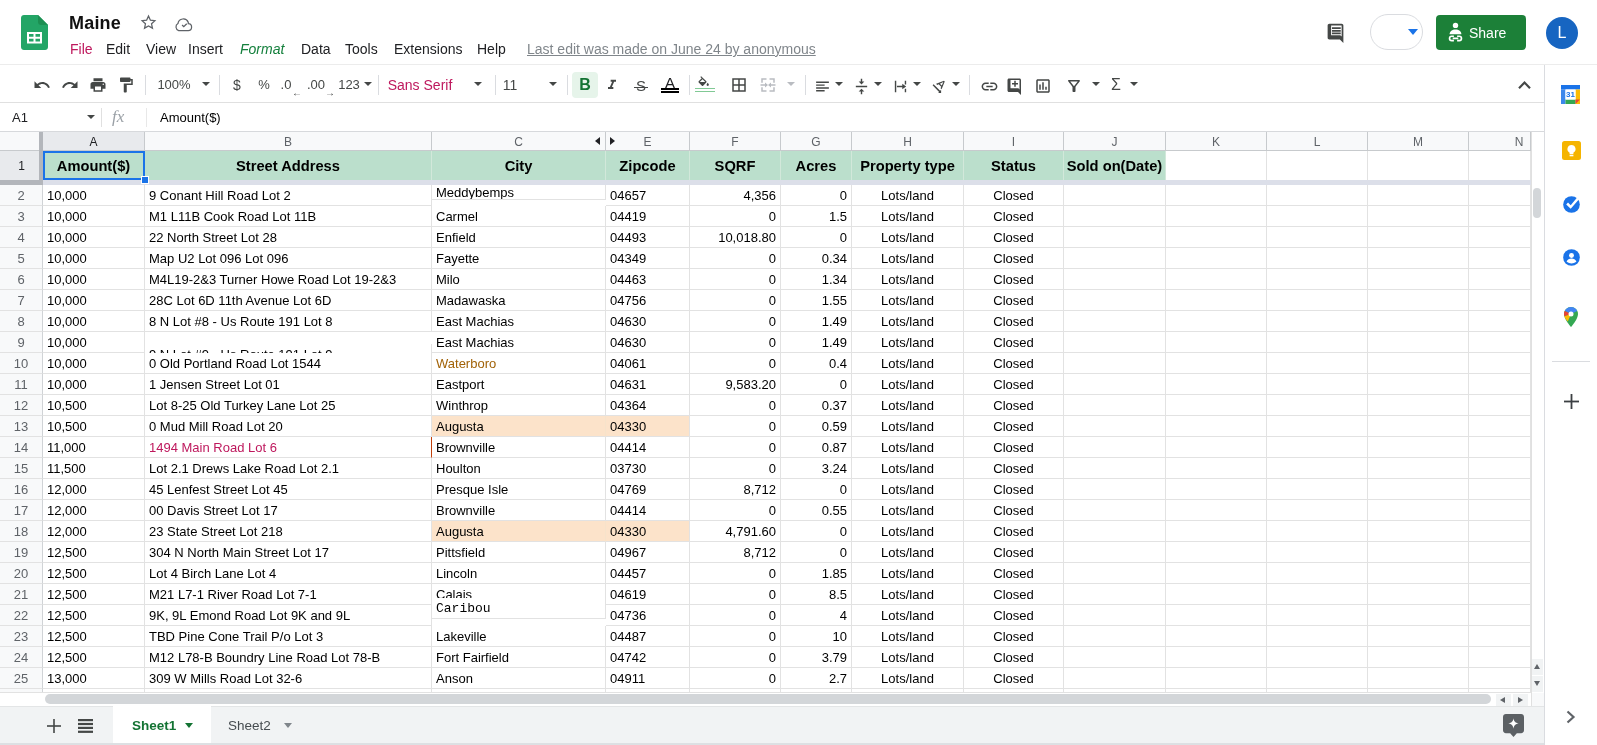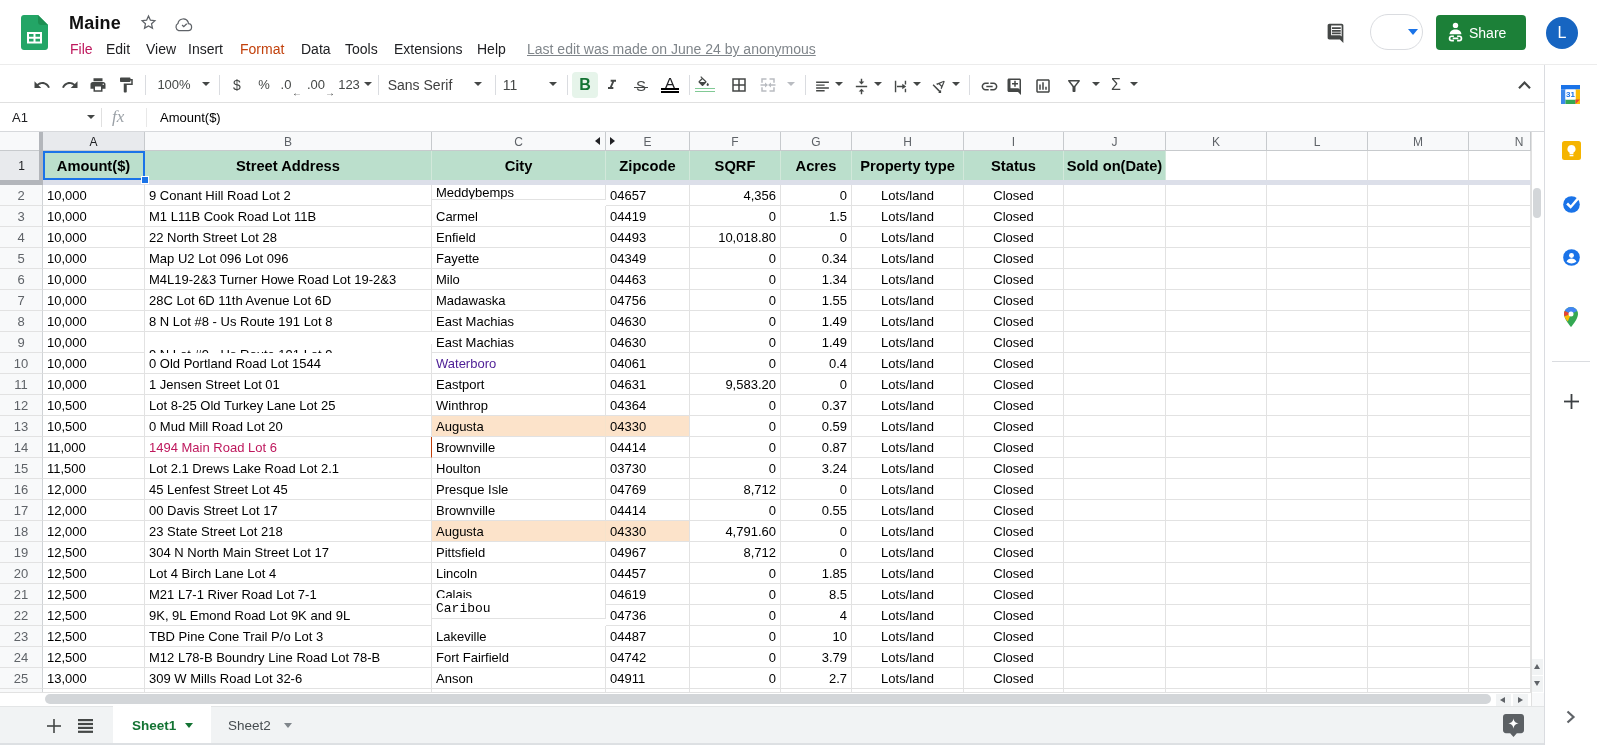--- a/index.html
+++ b/index.html
@@ -20,21 +20,21 @@
 <path d="M12 3l2.7 5.8 6.3.7-4.7 4.3 1.3 6.2-5.6-3.2-5.6 3.2 1.3-6.2L3 9.5l6.3-.7z"></path>
   </svg>
 <svg class="ab" style="left:174px;top:17px" width="20" height="15" viewBox="0 0 24 17" fill="none" stroke="#5f6368" stroke-width="1.6">
 <path d="M18.4 6.1A7 7 0 0 0 5.1 7.9 5 5 0 0 0 6 17h12a4.5 4.5 0 0 0 .4-9z" transform="scale(.93)"></path>
 <path d="M8.5 8.6l2 2 3.6-3.6" transform="translate(1.2 .5)"></path>
   </svg>
 <div class="ab" style="left:70px;top:41px;font-size:14px;color:#be185d;">File</div>
 <div class="ab" style="left:106px;top:41px;font-size:14px;color:#202124;">Edit</div>
 <div class="ab" style="left:146px;top:41px;font-size:14px;color:#202124;">View</div>
 <div class="ab" style="left:188px;top:41px;font-size:14px;color:#202124;">Insert</div>
-<div class="ab" style="left:240px;top:41px;font-size:14px;color:#c2410c;">Format</div>
+<div class="ab" style="left:240px;top:41px;font-size:14px;color:#15803d;font-style:italic;">Format</div>
 <div class="ab" style="left:301px;top:41px;font-size:14px;color:#202124;">Data</div>
 <div class="ab" style="left:345px;top:41px;font-size:14px;color:#202124;">Tools</div>
 <div class="ab" style="left:394px;top:41px;font-size:14px;color:#202124;">Extensions</div>
 <div class="ab" style="left:477px;top:41px;font-size:14px;color:#202124;">Help</div>
 <div class="ab" style="left:527px;top:41px;font-size:14px;color:#80868b;text-decoration:underline;">Last edit was made on June 24 by anonymous</div>
 <svg class="ab" style="left:1325px;top:22px" width="21" height="21" viewBox="0 0 24 24" fill="#444746">
 <path d="M20 2H4c-1.1 0-2 .9-2 2v14c0 1.1.9 2 2 2h12l4 4V4c0-1.1-.9-2-2-2zm-2 2v12.5l-1.5-1.5H6V4h12v.5zM7 12h10v2H7v-2zm0-3h10v2H7V9zm0-3h10v2H7V6z" transform="translate(1,0)"></path>
   </svg>
 <div class="ab" style="left:1370px;top:14px;width:53px;height:36px;border:1px solid #dadce0;border-radius:18px;background:#fff;"></div>
 <div class="ab" style="left:1408px;top:29px;width:0;height:0;border-left:5px solid transparent;border-right:5px solid transparent;border-top:6px solid #1a73e8;"></div>
@@ -65,21 +65,21 @@
 <div class="ab" style="left:219px;top:75px;width:1px;height:20px;background:#dadce0;"></div>
 <div class="ab" style="left:237px;top:77px;transform:translateX(-50%);font-size:14px;font-weight:400;color:#444746;white-space:nowrap;">$</div>
 <div class="ab" style="left:264px;top:77px;transform:translateX(-50%);font-size:13px;font-weight:400;color:#444746;white-space:nowrap;">%</div>
 <div class="ab" style="left:286px;top:77px;transform:translateX(-50%);font-size:13px;font-weight:400;color:#444746;white-space:nowrap;">.0</div>
 <div class="ab" style="left:292px;top:87px;font-size:10px;color:#444746;">←</div>
 <div class="ab" style="left:316px;top:77px;transform:translateX(-50%);font-size:13px;font-weight:400;color:#444746;white-space:nowrap;">.00</div>
 <div class="ab" style="left:325px;top:87px;font-size:10px;color:#444746;">→</div>
 <div class="ab" style="left:349px;top:77px;transform:translateX(-50%);font-size:13px;font-weight:400;color:#444746;white-space:nowrap;">123</div>
 <div class="ab" style="left:364px;top:82px;width:0;height:0;border-left:4px solid transparent;border-right:4px solid transparent;border-top:4.5px solid #444746;"></div>
 <div class="ab" style="left:378px;top:75px;width:1px;height:20px;background:#dadce0;"></div>
-<div class="ab" style="left:420px;top:77px;transform:translateX(-50%);font-size:14px;font-weight:400;color:#404040;white-space:nowrap;">Sans Serif</div>
+<div class="ab" style="left:420px;top:77px;transform:translateX(-50%);font-size:14px;font-weight:400;color:#be185d;white-space:nowrap;">Sans Serif</div>
 <div class="ab" style="left:474px;top:82px;width:0;height:0;border-left:4px solid transparent;border-right:4px solid transparent;border-top:4.5px solid #444746;"></div>
 <div class="ab" style="left:495px;top:75px;width:1px;height:20px;background:#dadce0;"></div>
 <div class="ab" style="left:510px;top:77px;transform:translateX(-50%);font-size:14px;font-weight:400;color:#444746;white-space:nowrap;">11</div>
 <div class="ab" style="left:549px;top:82px;width:0;height:0;border-left:4px solid transparent;border-right:4px solid transparent;border-top:4.5px solid #444746;"></div>
 <div class="ab" style="left:567px;top:75px;width:1px;height:20px;background:#dadce0;"></div>
 <div class="ab" style="left:572px;top:72px;width:26px;height:26px;background:#e6f4ea;border-radius:4px;"></div>
 <div class="ab" style="left:585px;top:76px;transform:translateX(-50%);font-size:16px;font-weight:700;color:#137333;white-space:nowrap;">B</div>
 <svg class="ab" style="left:604px;top:77px" width="16" height="16" viewBox="0 0 24 24" fill="#444746">
     <path d="M10 4v3h2.21l-3.42 8H6v3h8v-3h-2.21l3.42-8H18V4z"></path>
   </svg>
@@ -291,21 +291,21 @@
 <div class="ab" style="left:852px;top:332px;width:112px;height:21px;background:#fff;border-bottom:1px solid #e2e2e2;border-right:1px solid #e2e2e2;display:flex;align-items:center;justify-content:center;font-size:13px;color:#000;white-space:nowrap;overflow:hidden;">Lots/land</div>
 <div class="ab" style="left:964px;top:332px;width:100px;height:21px;background:#fff;border-bottom:1px solid #e2e2e2;border-right:1px solid #e2e2e2;display:flex;align-items:center;justify-content:center;font-size:13px;color:#000;white-space:nowrap;overflow:hidden;">Closed</div>
 <div class="ab" style="left:1064px;top:332px;width:102px;height:21px;background:#fff;border-bottom:1px solid #e2e2e2;border-right:1px solid #e2e2e2;display:flex;align-items:center;justify-content:flex-start;padding-left:4px;font-size:13px;color:#000;white-space:nowrap;overflow:hidden;"></div>
 <div class="ab" style="left:1166px;top:332px;width:101px;height:21px;background:#fff;border-bottom:1px solid #e2e2e2;border-right:1px solid #e2e2e2;display:flex;align-items:center;justify-content:flex-start;padding-left:4px;font-size:13px;color:#000;white-space:nowrap;overflow:hidden;"></div>
 <div class="ab" style="left:1267px;top:332px;width:101px;height:21px;background:#fff;border-bottom:1px solid #e2e2e2;border-right:1px solid #e2e2e2;display:flex;align-items:center;justify-content:flex-start;padding-left:4px;font-size:13px;color:#000;white-space:nowrap;overflow:hidden;"></div>
 <div class="ab" style="left:1368px;top:332px;width:101px;height:21px;background:#fff;border-bottom:1px solid #e2e2e2;border-right:1px solid #e2e2e2;display:flex;align-items:center;justify-content:flex-start;padding-left:4px;font-size:13px;color:#000;white-space:nowrap;overflow:hidden;"></div>
 <div class="ab" style="left:1469px;top:332px;width:62px;height:21px;background:#fff;border-bottom:1px solid #e2e2e2;border-right:1px solid #e2e2e2;display:flex;align-items:center;justify-content:flex-start;padding-left:4px;font-size:13px;color:#000;white-space:nowrap;overflow:hidden;"></div>
 <div class="ab ct" style="left:0;top:353px;width:43px;height:21px;background:#f8f9fa;border-bottom:1px solid #e2e2e2;border-right:1px solid #d0d3d6;font-size:13px;color:#5f6368;">10</div>
 <div class="ab" style="left:43px;top:353px;width:102px;height:21px;background:#fff;border-bottom:1px solid #e2e2e2;border-right:1px solid #e2e2e2;display:flex;align-items:center;justify-content:flex-start;padding-left:4px;font-size:13px;color:#000;white-space:nowrap;overflow:hidden;">10,000</div>
 <div class="ab" style="left:145px;top:353px;width:287px;height:21px;background:#fff;border-bottom:1px solid #e2e2e2;border-right:1px solid #e2e2e2;display:flex;align-items:center;justify-content:flex-start;padding-left:4px;font-size:13px;color:#000;white-space:nowrap;overflow:hidden;">0 Old Portland Road Lot 1544</div>
-<div class="ab" style="left:432px;top:353px;width:174px;height:21px;background:#fff;border-bottom:1px solid #e2e2e2;border-right:1px solid #e2e2e2;display:flex;align-items:center;justify-content:flex-start;padding-left:4px;font-size:13px;color:#4c1d95;white-space:nowrap;overflow:hidden;">Waterboro</div>
+<div class="ab" style="left:432px;top:353px;width:174px;height:21px;background:#fff;border-bottom:1px solid #e2e2e2;border-right:1px solid #e2e2e2;display:flex;align-items:center;justify-content:flex-start;padding-left:4px;font-size:13px;color:#a16207;white-space:nowrap;overflow:hidden;">Waterboro</div>
 <div class="ab" style="left:606px;top:353px;width:84px;height:21px;background:#fff;border-bottom:1px solid #e2e2e2;border-right:1px solid #e2e2e2;display:flex;align-items:center;justify-content:flex-start;padding-left:4px;font-size:13px;color:#000;white-space:nowrap;overflow:hidden;">04061</div>
 <div class="ab" style="left:690px;top:353px;width:91px;height:21px;background:#fff;border-bottom:1px solid #e2e2e2;border-right:1px solid #e2e2e2;display:flex;align-items:center;justify-content:flex-end;padding-right:4px;font-size:13px;color:#000;white-space:nowrap;overflow:hidden;">0</div>
 <div class="ab" style="left:781px;top:353px;width:71px;height:21px;background:#fff;border-bottom:1px solid #e2e2e2;border-right:1px solid #e2e2e2;display:flex;align-items:center;justify-content:flex-end;padding-right:4px;font-size:13px;color:#000;white-space:nowrap;overflow:hidden;">0.4</div>
 <div class="ab" style="left:852px;top:353px;width:112px;height:21px;background:#fff;border-bottom:1px solid #e2e2e2;border-right:1px solid #e2e2e2;display:flex;align-items:center;justify-content:center;font-size:13px;color:#000;white-space:nowrap;overflow:hidden;">Lots/land</div>
 <div class="ab" style="left:964px;top:353px;width:100px;height:21px;background:#fff;border-bottom:1px solid #e2e2e2;border-right:1px solid #e2e2e2;display:flex;align-items:center;justify-content:center;font-size:13px;color:#000;white-space:nowrap;overflow:hidden;">Closed</div>
 <div class="ab" style="left:1064px;top:353px;width:102px;height:21px;background:#fff;border-bottom:1px solid #e2e2e2;border-right:1px solid #e2e2e2;display:flex;align-items:center;justify-content:flex-start;padding-left:4px;font-size:13px;color:#000;white-space:nowrap;overflow:hidden;"></div>
 <div class="ab" style="left:1166px;top:353px;width:101px;height:21px;background:#fff;border-bottom:1px solid #e2e2e2;border-right:1px solid #e2e2e2;display:flex;align-items:center;justify-content:flex-start;padding-left:4px;font-size:13px;color:#000;white-space:nowrap;overflow:hidden;"></div>
 <div class="ab" style="left:1267px;top:353px;width:101px;height:21px;background:#fff;border-bottom:1px solid #e2e2e2;border-right:1px solid #e2e2e2;display:flex;align-items:center;justify-content:flex-start;padding-left:4px;font-size:13px;color:#000;white-space:nowrap;overflow:hidden;"></div>
 <div class="ab" style="left:1368px;top:353px;width:101px;height:21px;background:#fff;border-bottom:1px solid #e2e2e2;border-right:1px solid #e2e2e2;display:flex;align-items:center;justify-content:flex-start;padding-left:4px;font-size:13px;color:#000;white-space:nowrap;overflow:hidden;"></div>
 <div class="ab" style="left:1469px;top:353px;width:62px;height:21px;background:#fff;border-bottom:1px solid #e2e2e2;border-right:1px solid #e2e2e2;display:flex;align-items:center;justify-content:flex-start;padding-left:4px;font-size:13px;color:#000;white-space:nowrap;overflow:hidden;"></div>

